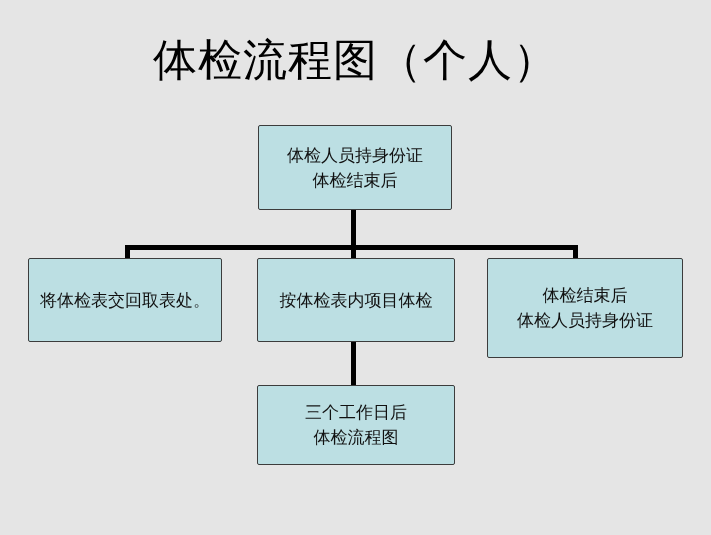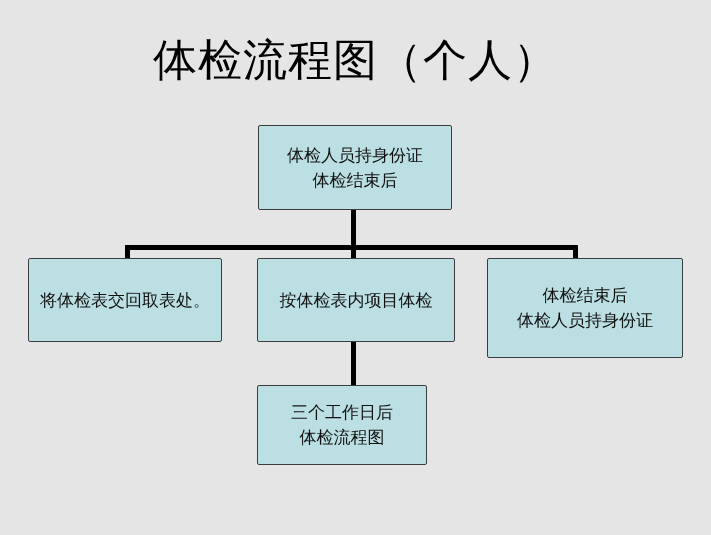--- a/index.html
+++ b/index.html
@@ -54,21 +54,21 @@
     z-index: 2;
   }
   .node .txt {
     white-space: nowrap;
   }
 
   #node-top    { left: 258px; top: 125px; width: 194px; height: 85px; }
   #node-left   { left: 28px;  top: 258px; width: 194px; height: 84px; }
   #node-middle { left: 257px; top: 258px; width: 198px; height: 84px; }
   #node-right  { left: 487px; top: 258px; width: 196px; height: 100px; text-align: center; }
-  #node-bottom { left: 257px; top: 385px; width: 170px; height: 80px; }
+  #node-bottom { left: 257px; top: 385px; width: 198px; height: 80px; }
 
   
   #node-left .txt,
   #node-middle .txt,
   #node-right .txt {
     position: relative;
   }
   #node-middle .txt { letter-spacing: 0px; }
   #node-right  .txt { letter-spacing: 0px; }
 

